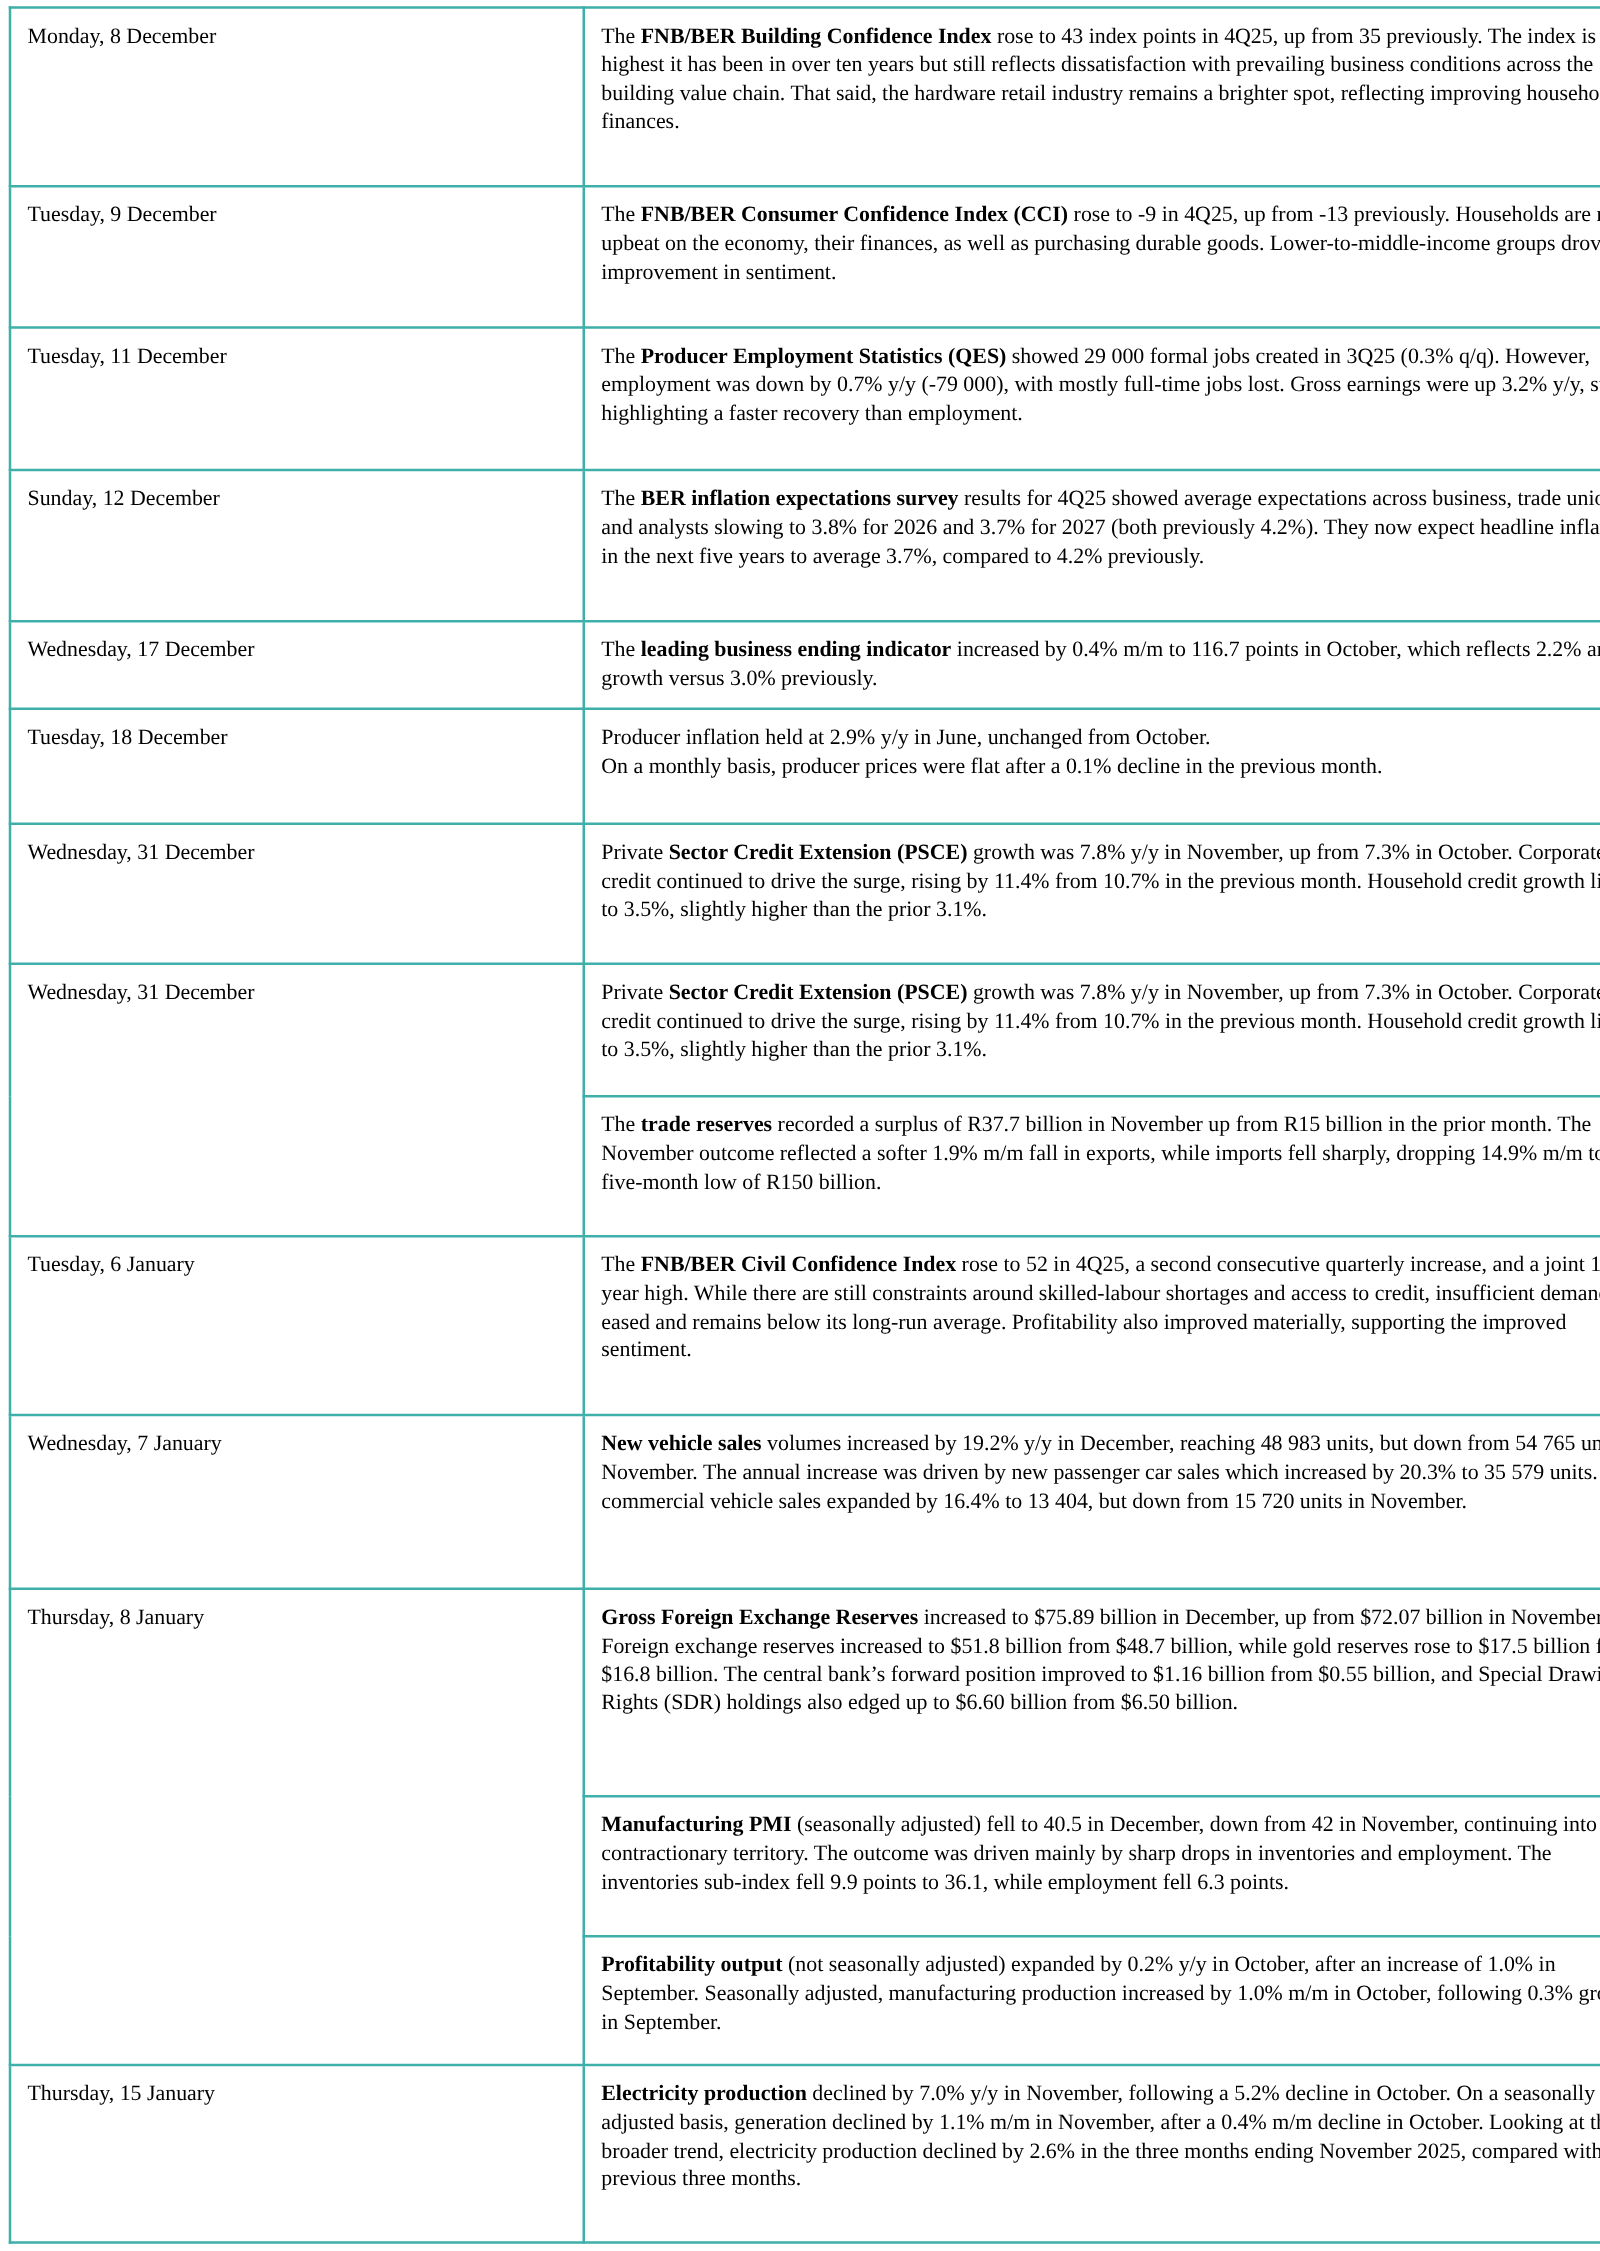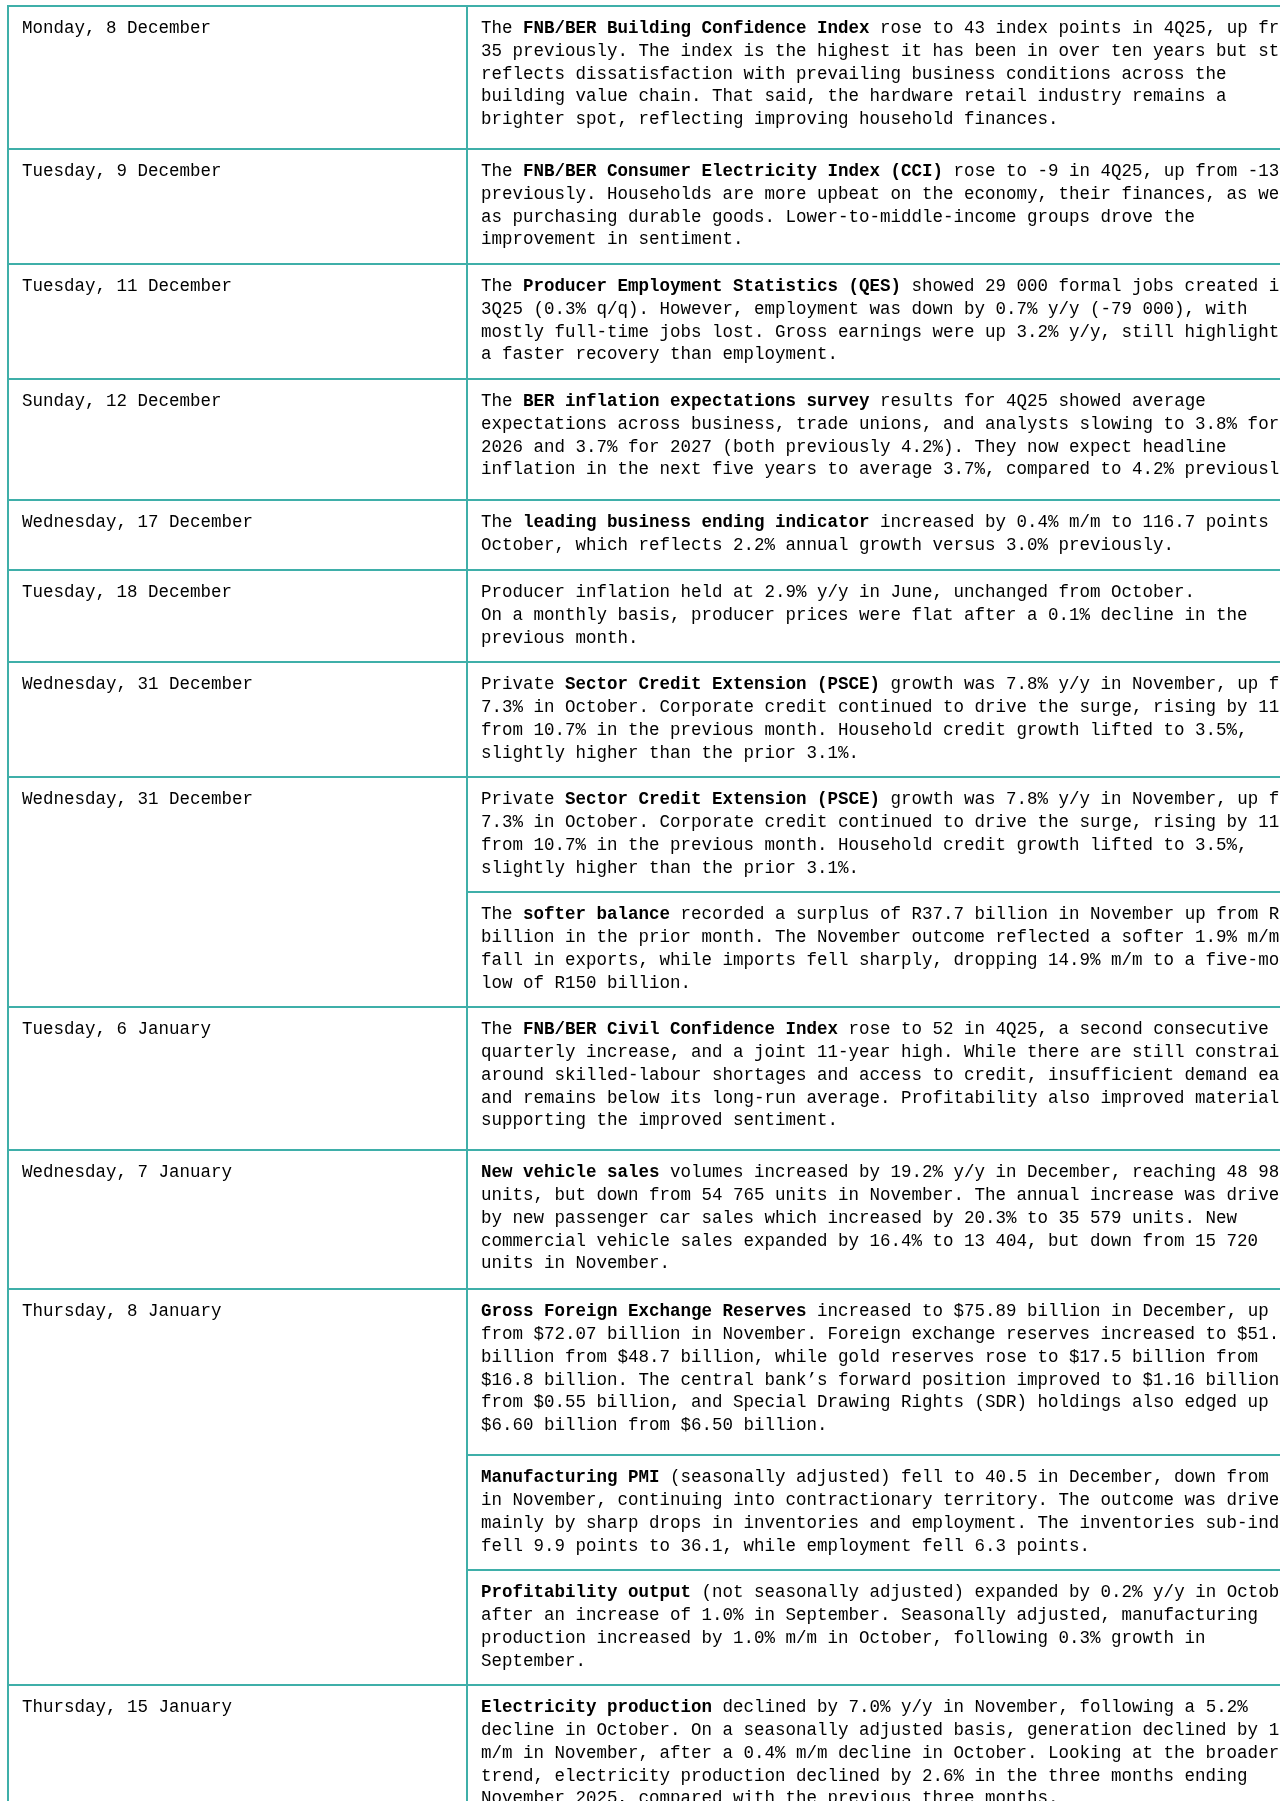--- a/index.html
+++ b/index.html
@@ -1,19 +1,19 @@
 <!DOCTYPE html>
 <html><head>
 <meta charset="utf-8">
 <style>
   html, body { margin: 0; padding: 0; background: #ffffff; }
   .doc {
     width: 1280px; height: 1801px; box-sizing: border-box;
     padding: 5px 3px 0 7px;
-    font-family: Liberation Mono, monospace;
+    font-family: Liberation Serif, serif;
     color: #000;
   }
   table.cal {
     border-collapse: collapse;
     width: 1270px;
     table-layout: fixed;
   }
   table.cal td {
     border: 2px solid #3fafa9;
     vertical-align: top;
@@ -49,21 +49,21 @@
   <table class="cal">
     <tbody>
 
       <tr class="r0">
         <td class="date-col"><span class="seg">Monday, 8 December</span></td>
         <td class="event-col"><span class="seg">The </span><span class="seg-bold">FNB/BER Building Confidence Index</span><span class="seg"> rose to 43 index points in 4Q25, up from 35 previously. The index is the highest it has been in over ten years but still reflects dissatisfaction with prevailing business conditions across the building value chain. That said, the hardware retail industry remains a brighter spot, reflecting improving household finances.</span></td>
       </tr>
 
       <tr class="r1">
         <td class="date-col"><span class="seg">Tuesday, 9 December</span></td>
-        <td class="event-col"><span class="seg">The </span><span class="seg-bold">FNB/BER Consumer Electricity Index (CCI)</span><span class="seg"> rose to -9 in 4Q25, up from -13 previously. Households are more upbeat on the economy, their finances, as well as purchasing durable goods. Lower-to-middle-income groups drove the improvement in sentiment.</span></td>
+        <td class="event-col"><span class="seg">The </span><span class="seg-bold">FNB/BER Consumer Confidence Index (CCI)</span><span class="seg"> rose to -9 in 4Q25, up from -13 previously. Households are more upbeat on the economy, their finances, as well as purchasing durable goods. Lower-to-middle-income groups drove the improvement in sentiment.</span></td>
       </tr>
 
       <tr class="r2">
         <td class="date-col"><span class="seg">Tuesday, 11 December</span></td>
         <td class="event-col"><span class="seg">The </span><span class="seg-bold">Producer Employment Statistics (QES)</span><span class="seg"> showed 29 000 formal jobs created in 3Q25 (0.3% q/q). However, employment was down by 0.7% y/y (-79 000), with mostly full-time jobs lost. Gross earnings were up 3.2% y/y, still highlighting a faster recovery than employment.</span></td>
       </tr>
 
       <tr class="r3">
         <td class="date-col"><span class="seg">Sunday, 12 December</span></td>
         <td class="event-col"><span class="seg">The </span><span class="seg-bold">BER inflation expectations survey</span><span class="seg"> results for 4Q25 showed average expectations across business, trade unions, and analysts slowing to 3.8% for 2026 and 3.7% for 2027 (both previously 4.2%). They now expect headline inflation in the next five years to average 3.7%, compared to 4.2% previously.</span></td>
@@ -83,21 +83,21 @@
       <tr class="r6">
         <td class="date-col"><span class="seg">Wednesday, 31 December</span></td>
         <td class="event-col"><span class="seg">Private </span><span class="seg-bold">Sector Credit Extension (PSCE)</span><span class="seg"> growth was 7.8% y/y in November, up from 7.3% in October. Corporate credit continued to drive the surge, rising by 11.4% from 10.7% in the previous month. Household credit growth lifted to 3.5%, slightly higher than the prior 3.1%.</span></td>
       </tr>
 
       <tr class="r7a">
         <td class="date-col" rowspan="2"><span class="seg">Wednesday, 31 December</span></td>
         <td class="event-col"><span class="seg">Private </span><span class="seg-bold">Sector Credit Extension (PSCE)</span><span class="seg"> growth was 7.8% y/y in November, up from 7.3% in October. Corporate credit continued to drive the surge, rising by 11.4% from 10.7% in the previous month. Household credit growth lifted to 3.5%, slightly higher than the prior 3.1%.</span></td>
       </tr>
       <tr class="r7b">
-        <td class="event-col"><span class="seg">The </span><span class="seg-bold">softer balance</span><span class="seg"> recorded a surplus of R37.7 billion in November up from R15 billion in the prior month. The November outcome reflected a softer 1.9% m/m fall in exports, while imports fell sharply, dropping 14.9% m/m to a five-month low of R150 billion.</span></td>
+        <td class="event-col"><span class="seg">The </span><span class="seg-bold">trade reserves</span><span class="seg"> recorded a surplus of R37.7 billion in November up from R15 billion in the prior month. The November outcome reflected a softer 1.9% m/m fall in exports, while imports fell sharply, dropping 14.9% m/m to a five-month low of R150 billion.</span></td>
       </tr>
 
       <tr class="r8">
         <td class="date-col"><span class="seg">Tuesday, 6 January</span></td>
         <td class="event-col"><span class="seg">The </span><span class="seg-bold">FNB/BER Civil Confidence Index</span><span class="seg"> rose to 52 in 4Q25, a second consecutive quarterly increase, and a joint 11-year high. While there are still constraints around skilled-labour shortages and access to credit, insufficient demand eased and remains below its long-run average. Profitability also improved materially, supporting the improved sentiment.</span></td>
       </tr>
 
       <tr class="r9">
         <td class="date-col"><span class="seg">Wednesday, 7 January</span></td>
         <td class="event-col"><span class="seg"></span><span class="seg-bold">New vehicle sales</span><span class="seg"> volumes increased by 19.2% y/y in December, reaching 48 983 units, but down from 54 765 units in November. The annual increase was driven by new passenger car sales which increased by 20.3% to 35 579 units. New commercial vehicle sales expanded by 16.4% to 13 404, but down from 15 720 units in November.</span></td>

